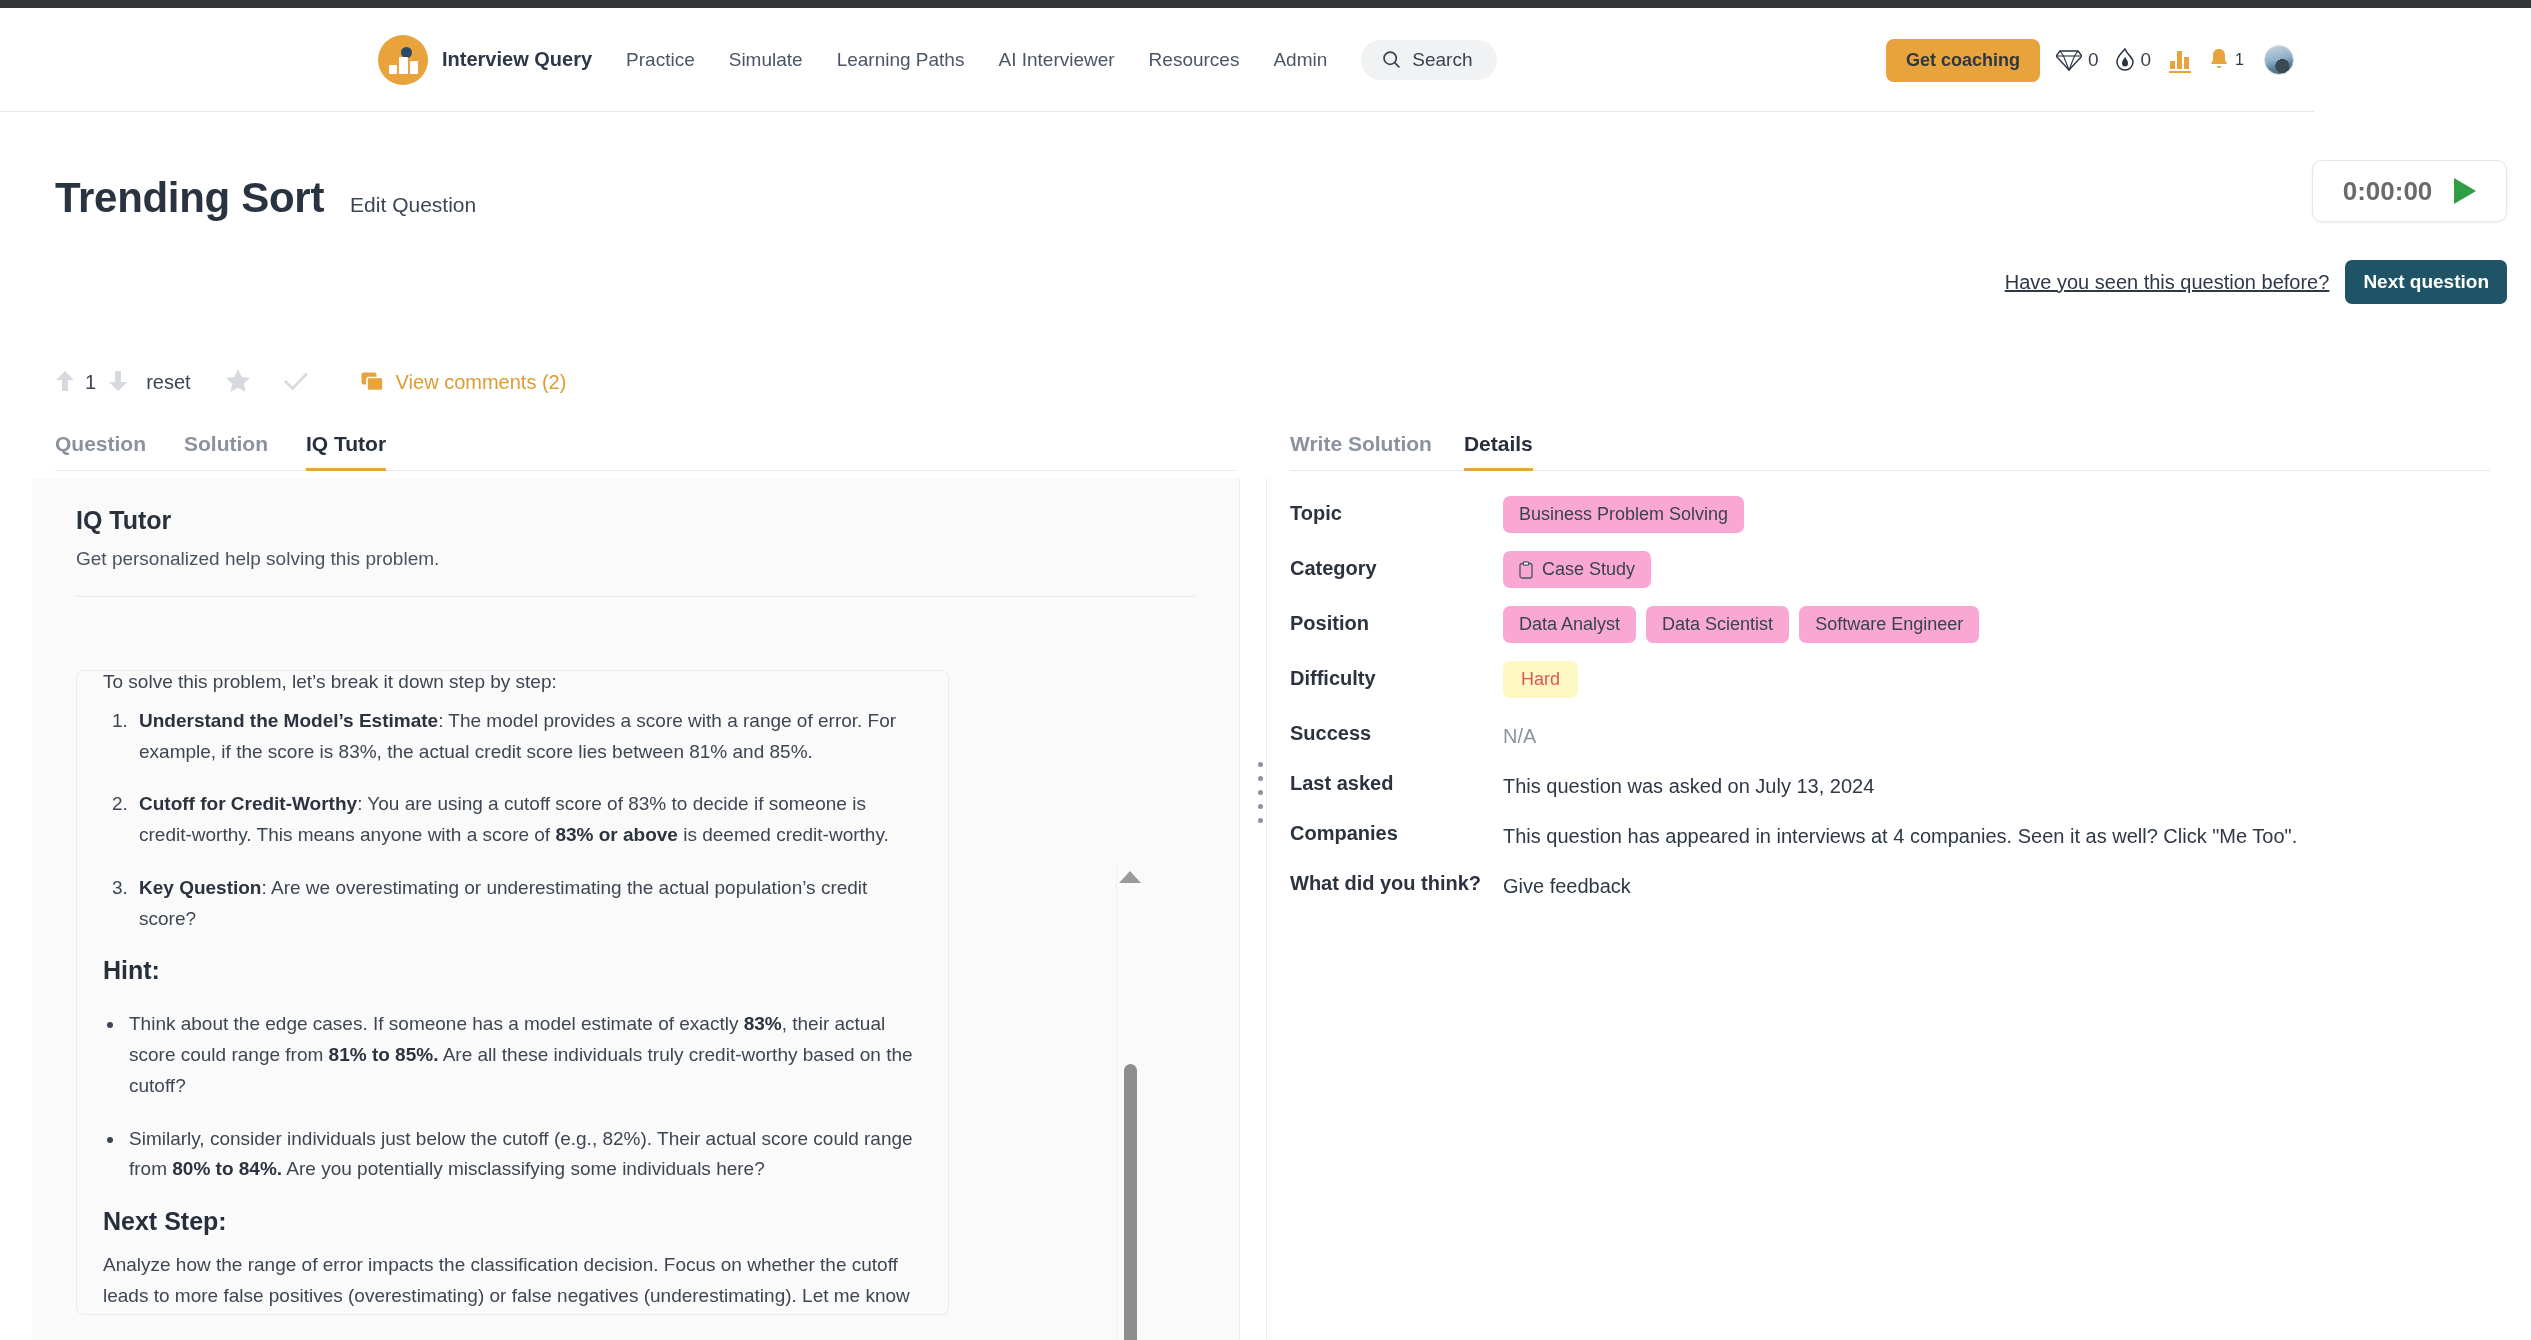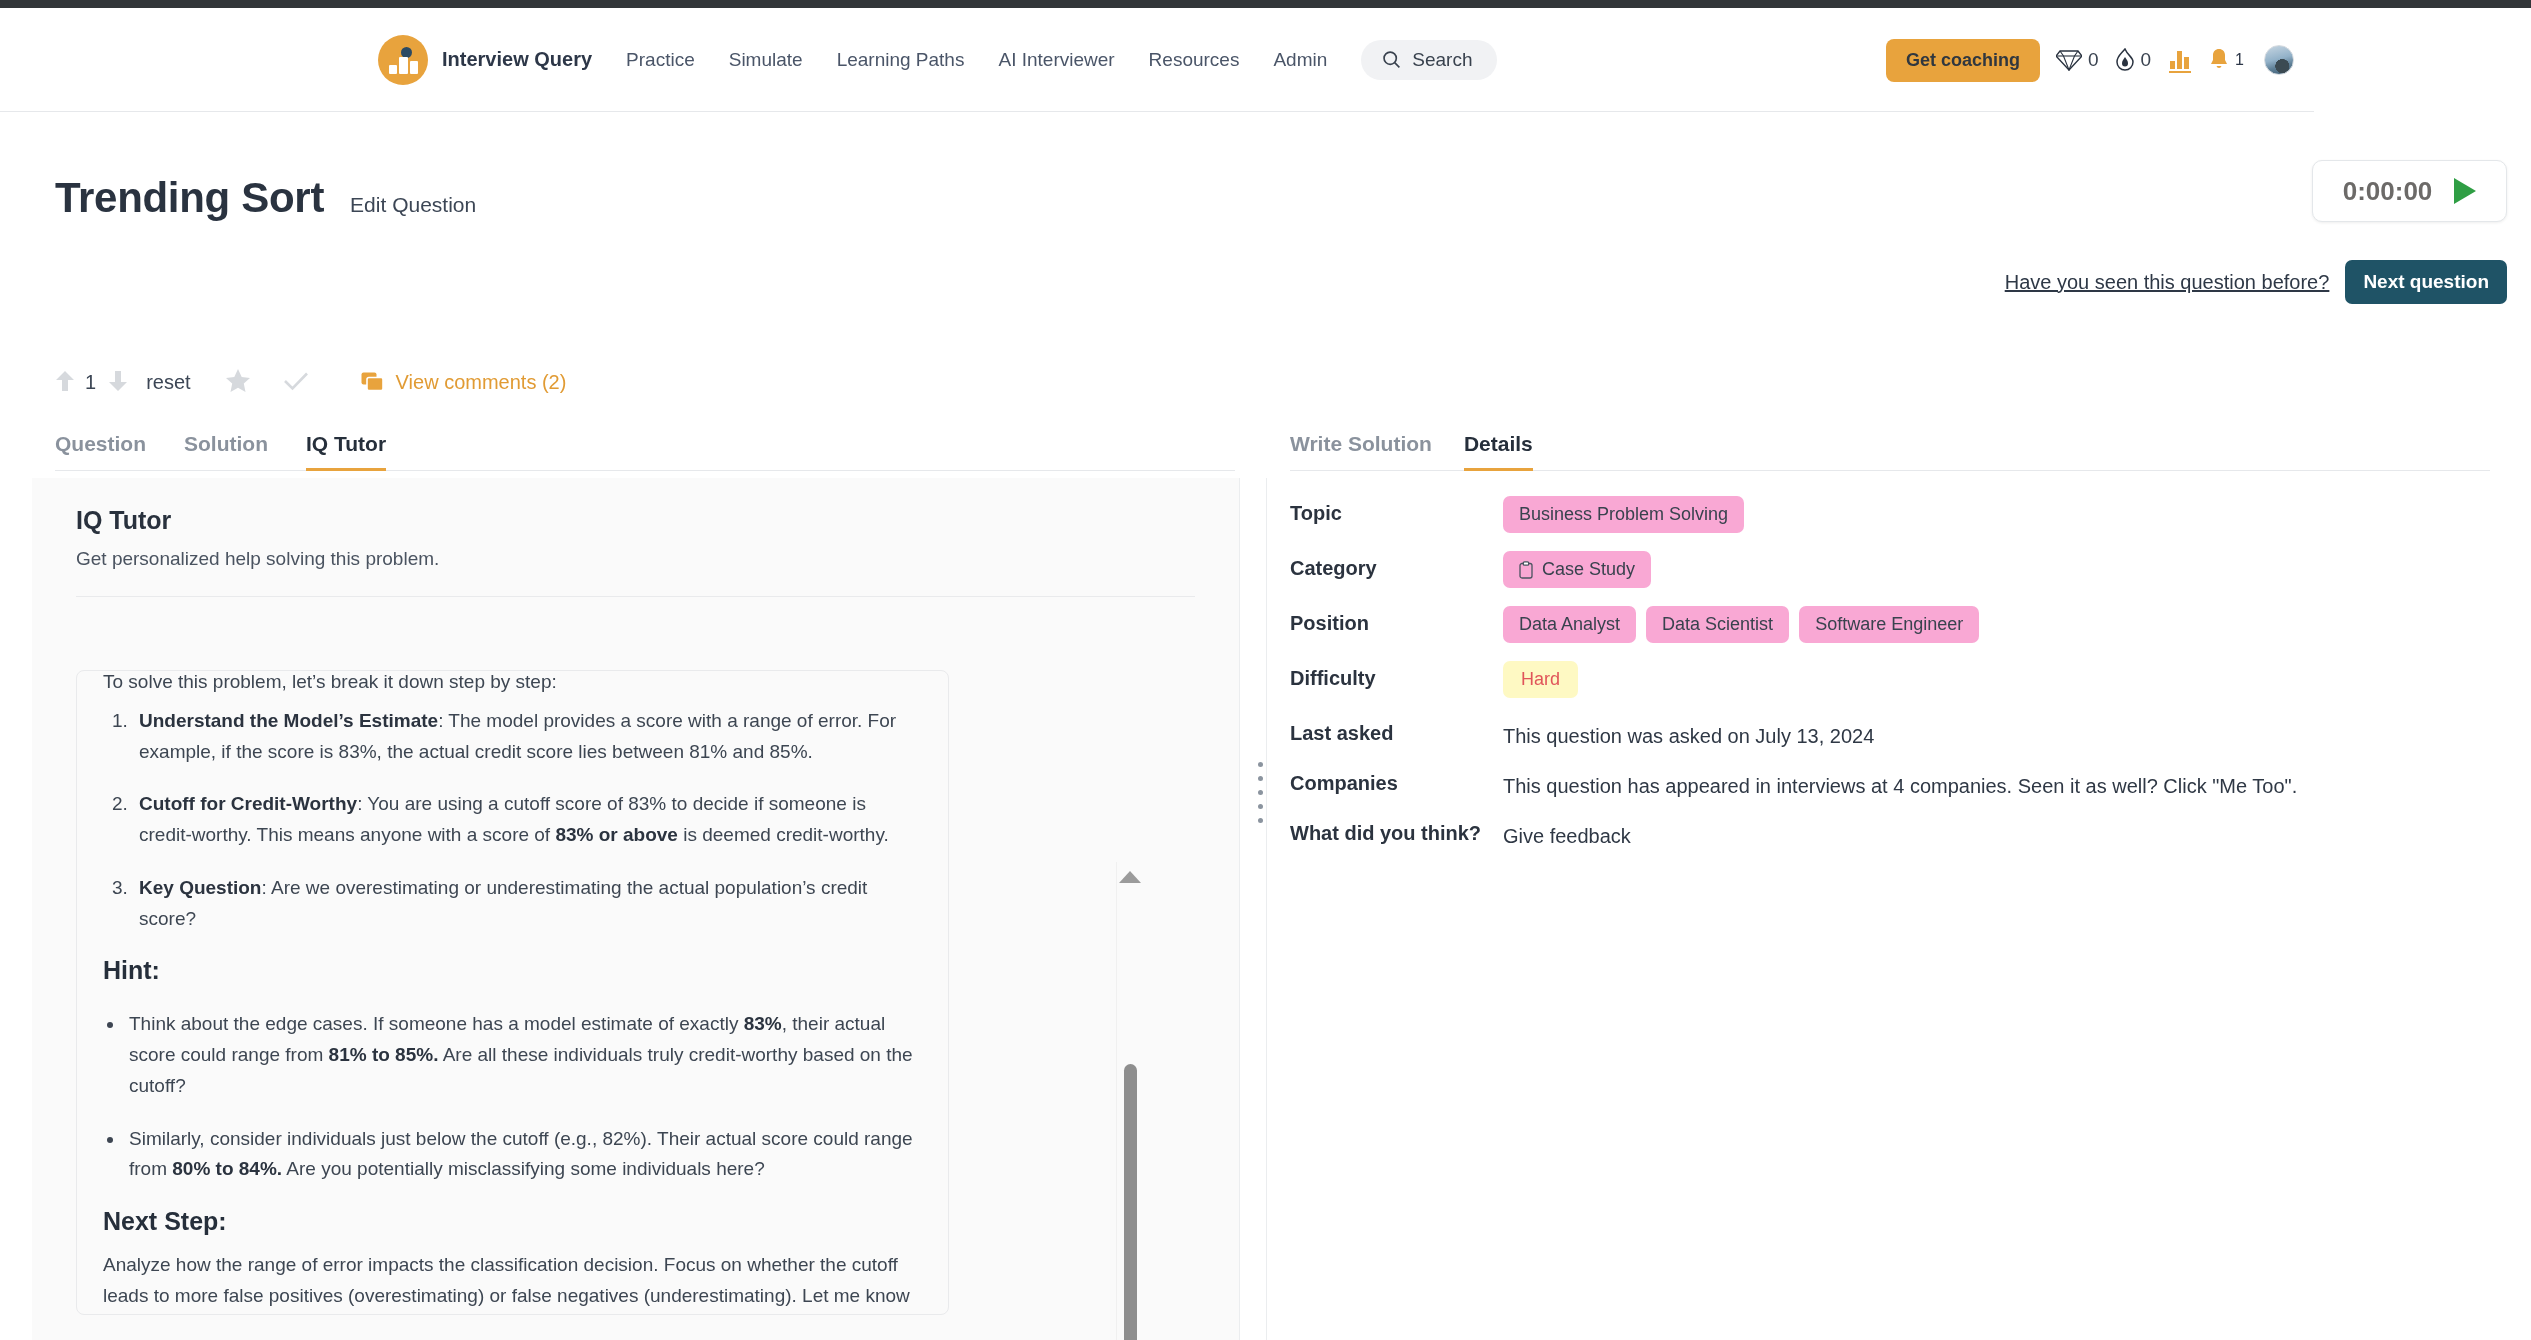--- a/index.html
+++ b/index.html
@@ -465,20 +465,26 @@
         </div>
       </div>
 
       <div class="drow">
         <div class="dlabel">Difficulty</div>
         <div class="dval">
           <span class="chip-hard">Hard</span>
         </div>
       </div>
 
+      <div class="drow">
+        <div class="dlabel">Success</div>
+        <div class="dval">
+          <span class="plain-muted">N/A</span>
+        </div>
+      </div>
 
       <div class="drow">
         <div class="dlabel">Last asked</div>
         <div class="dval">
           <span class="plain-val">This question was asked on July 13, 2024</span>
         </div>
       </div>
 
       <div class="drow">
         <div class="dlabel">Companies</div>

